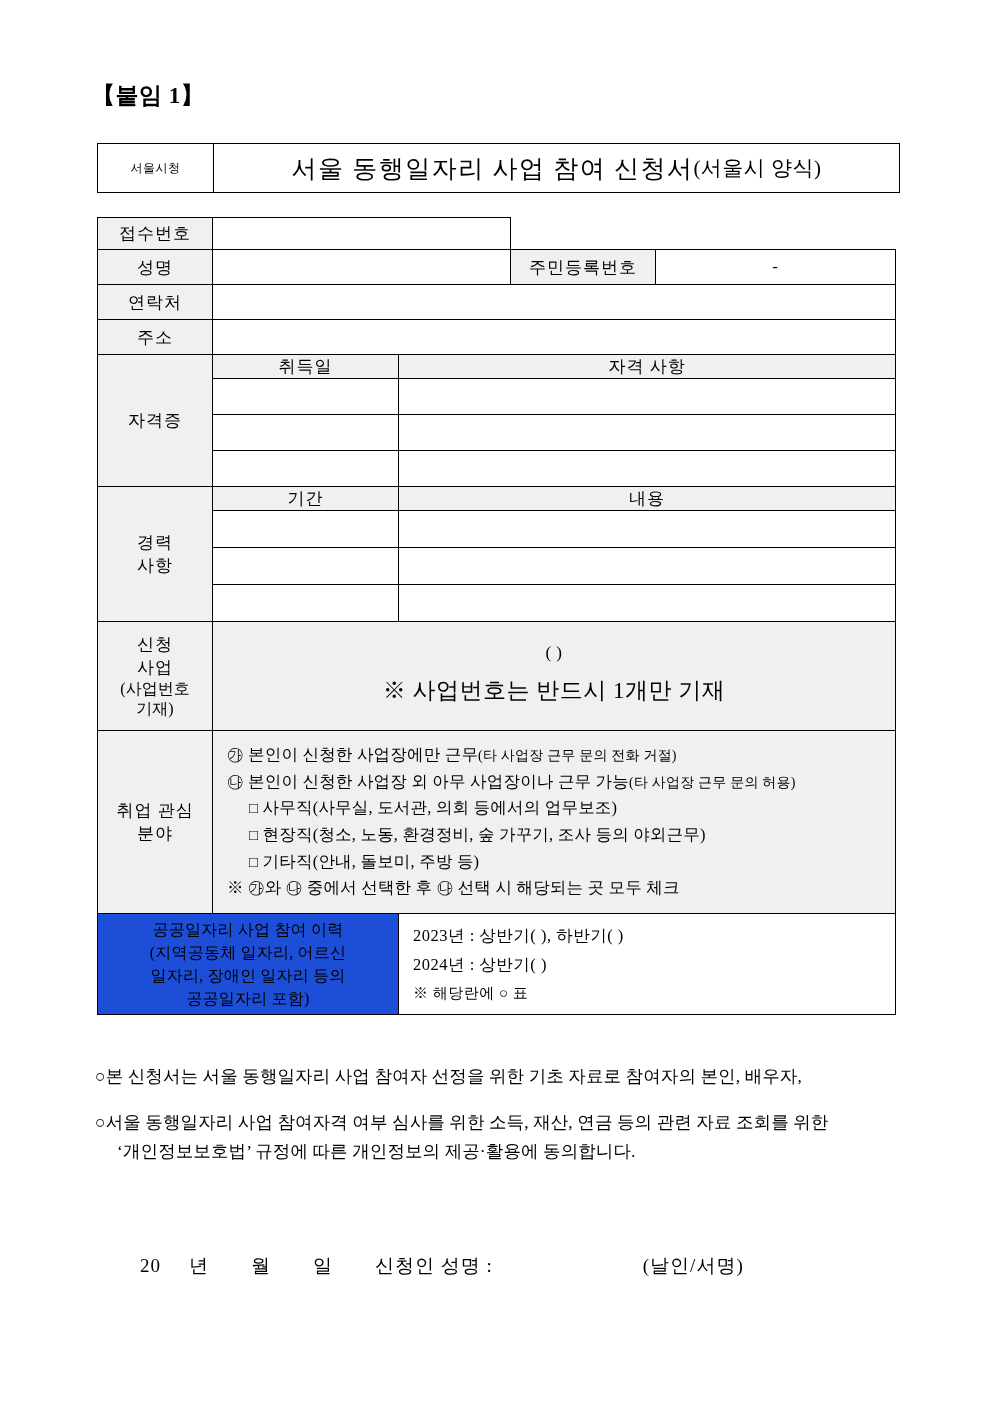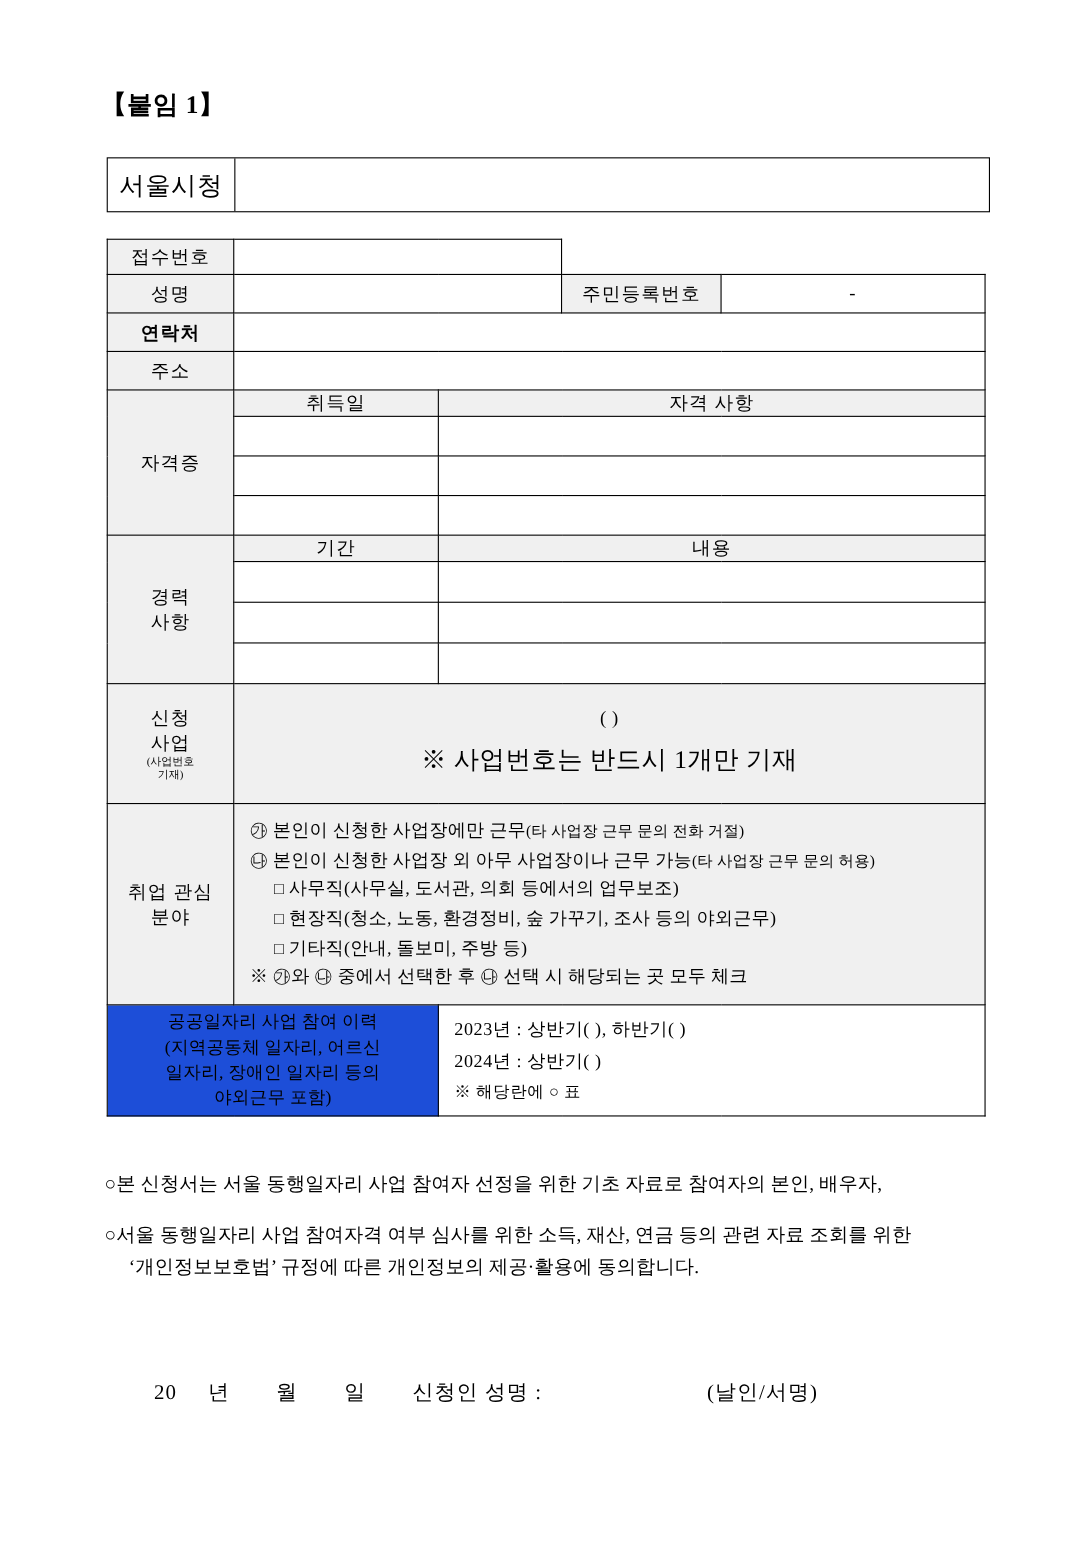--- a/index.html
+++ b/index.html
@@ -45,21 +45,21 @@
     box-sizing: border-box;
     display: flex;
     align-items: stretch;
   }
   .title-org {
     width: 115px;
     border-right: 1px solid #000;
     display: flex;
     align-items: center;
     justify-content: center;
-    font-size: 23px;
+    font-size: 12px;
     letter-spacing: 0.5px;
     white-space: nowrap;
   }
   .title-main {
     flex: 1;
     display: flex;
     align-items: center;
     justify-content: center;
     font-size: 25px;
     letter-spacing: 1.5px;
@@ -85,21 +85,21 @@
     padding: 0;
     vertical-align: middle;
   }
   .lbl {
     background: #f0f0f0;
     text-align: center;
     letter-spacing: 1px;
     white-space: nowrap;
   }
   .lbl-sm {
-    font-size: 10px;
+    font-size: 16px;
     letter-spacing: 0;
     line-height: 1.25;
   }
   .blank { background: #ffffff; }
   .shade { background: #f0f0f0; }
   .subhead {
     background: #f0f0f0;
     text-align: center;
     letter-spacing: 1px;
   }
@@ -185,20 +185,24 @@
 </style>
 </head>
 <body>
 
 <div class="page">
 
   <div class="attach-label">【붙임 1】</div>
 
   <div class="title-bar">
     <div class="title-org">서울시청</div>
+    <div class="title-main">
+      <span>서울 동행일자리 사업 참여 신청서</span>
+        <span class="suffix">(서울시 양식)</span>
+    </div>
   </div>
 
   <table class="form-table">
     <colgroup>
       <col style="width:115px">
       <col style="width:186px">
       <col style="width:112px">
       <col style="width:145px">
       <col style="width:240px">
     </colgroup>
@@ -211,21 +215,21 @@
       </tr>
 
       <tr>
         <td class="lbl outer-left" style="height:34px;margin-top:28px;">성명</td>
         <td class="blank cell-pad" colspan="2"></td>
         <td class="lbl outer-top">주민등록번호</td>
         <td class="blank rrn-dash outer-top outer-right">-</td>
       </tr>
 
       <tr>
-        <td class="lbl outer-left" style="height:34px;font-weight:bold;">연락처</td>
+        <td class="lbl outer-left" style="height:34px;">연락처</td>
         <td class="blank cell-pad outer-right" colspan="4"></td>
       </tr>
 
       <tr>
         <td class="lbl outer-left" style="height:34px;">주소</td>
         <td class="blank cell-pad outer-right" colspan="4"></td>
       </tr>
 
       <tr>
         <td class="lbl outer-left" rowspan="4" style="height:35px;">자격증</td>
@@ -311,21 +315,21 @@
             <div class="line">※ ㉮와 ㉯ 중에서 선택한 후 ㉯ 선택 시 해당되는 곳 모두 체크</div>
           </div>
         </td>
       </tr>
 
       <tr>
         <td class="history-lbl outer-left outer-bottom" colspan="2" style="height:100px;">
           <div>공공일자리 사업 참여 이력</div>
           <div>(지역공동체 일자리, 어르신</div>
           <div>일자리, 장애인 일자리 등의</div>
-          <div>야외근무 포함)</div>
+          <div>공공일자리 포함)</div>
         </td>
         <td class="blank outer-right outer-bottom" colspan="3">
           <div class="history-body">
             <div>2023년 : 상반기(        ),   하반기(         )</div>
             <div>2024년 : 상반기(         )</div>
             <div class="note">※ 해당란에 ○ 표</div>
           </div>
         </td>
       </tr>
 

